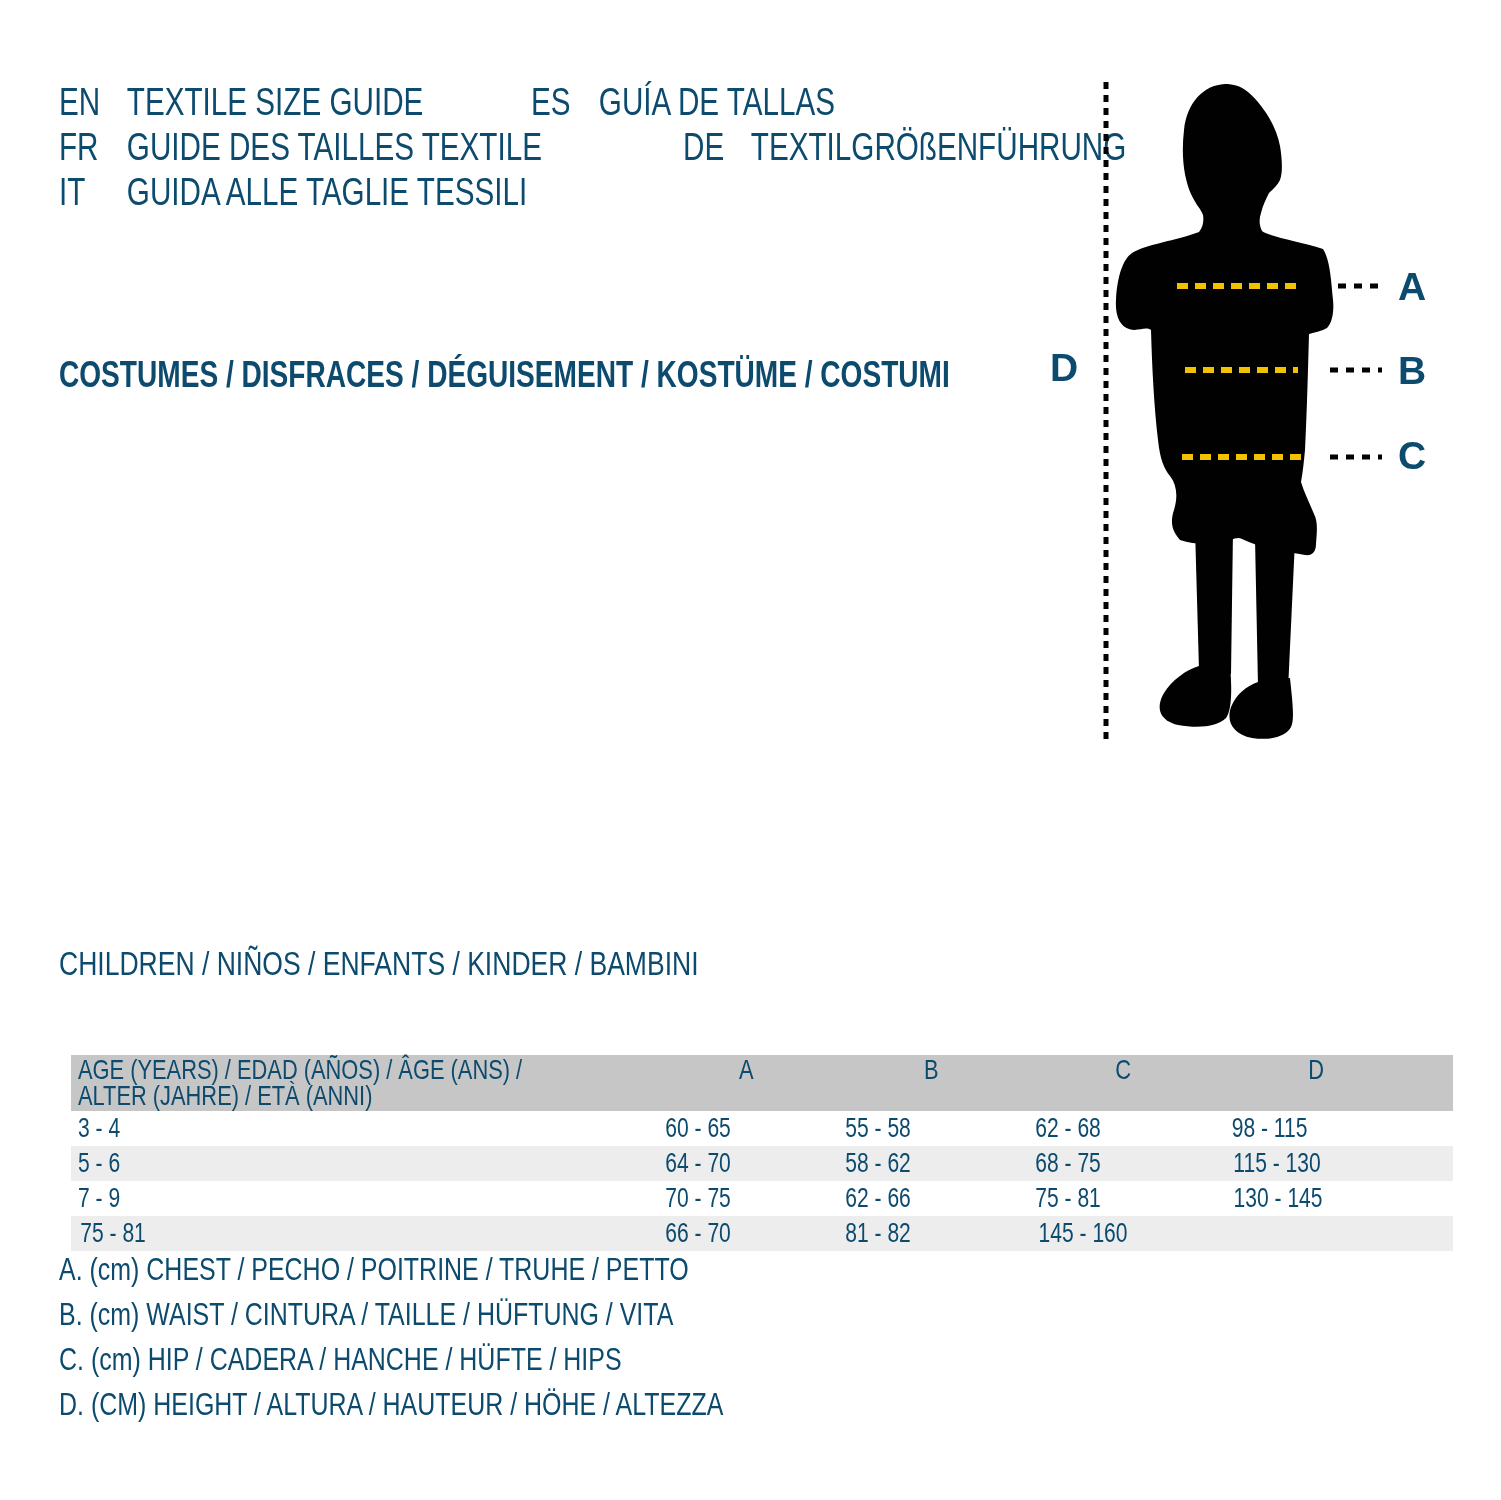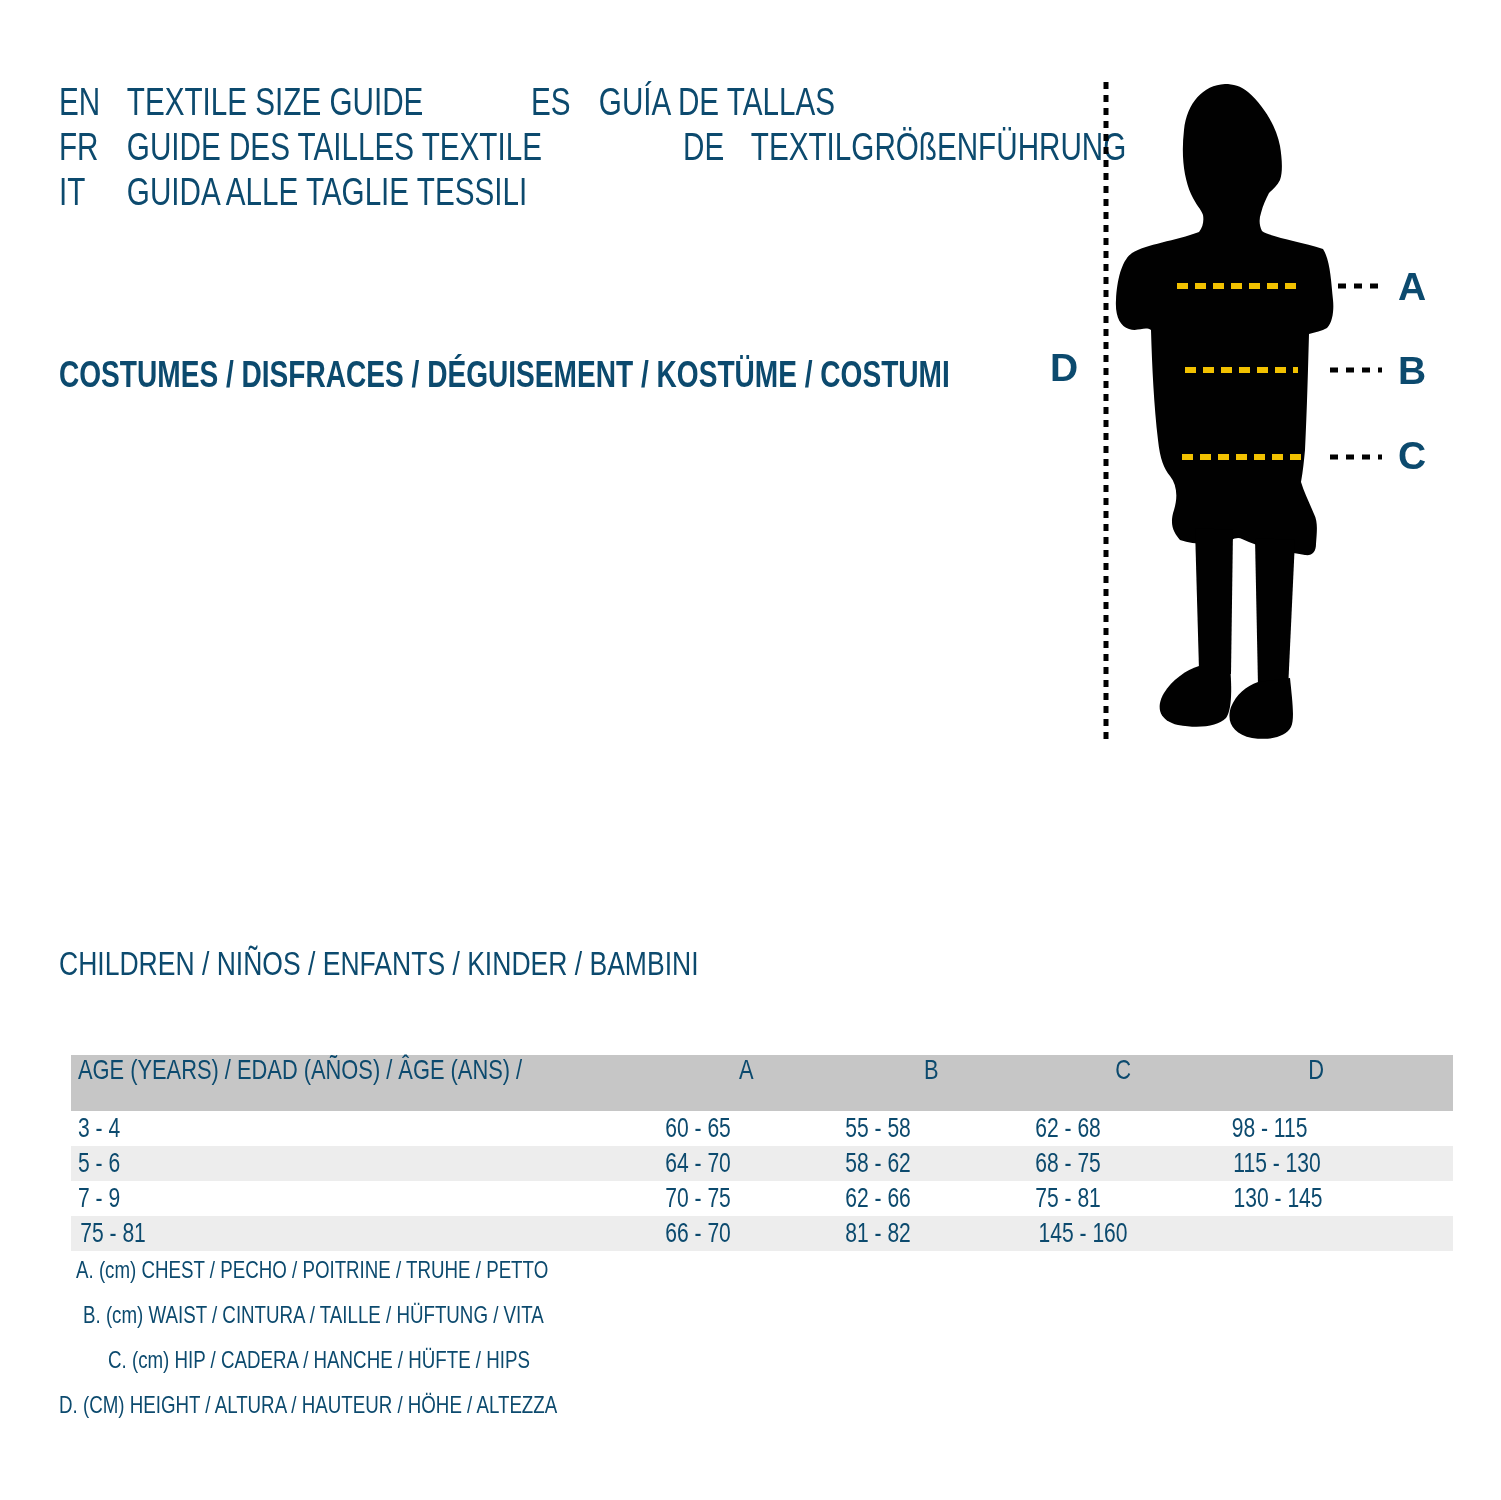--- a/index.html
+++ b/index.html
@@ -38,21 +38,21 @@
   .t-head .age-cell { padding:2px 0 0 7px; line-height:26px; }
   .t-head .col-cell { text-align:center; line-height:26px; padding-top:2px; }
   .t-row { height:35px; line-height:35px; }
   .t-row:nth-child(odd) { background:#ededed; }
   .t-row:nth-child(even) { background:#ffffff; }
   .t-row .age-cell { padding-left:7px; }
   .t-row .col-cell { }
 
   
   .legend { position:absolute; left:59px; top:1247px; }
-  .legend-row { height:45px; line-height:45px; font-size:24px;text-align:center; }
+  .legend-row { height:45px; line-height:45px; font-size:32px; }
 </style>
 </head>
 <body>
 
 <div class="page">
 
   <div class="langs">
     <div class="lang-row sx">
       <span class="lang-code">EN</span><span>TEXTILE SIZE GUIDE</span>
     </div>
@@ -130,20 +130,21 @@
   <div class="mlabel mlabel-d">D</div>
 
   <div class="section-title">
     <span class="sx">CHILDREN / NIÑOS / ENFANTS / KINDER / BAMBINI</span>
   </div>
 
   <div class="size-table">
     <div class="t-head">
       <div class="age-cell">
         <div><span class="sx">AGE (YEARS) / EDAD (AÑOS) / ÂGE (ANS) /</span></div>
+        <div><span class="sx">ALTER (JAHRE) / ETÀ (ANNI)</span></div>
       </div>
       <div class="col-cell"><span class="sxc">A</span></div>
       <div class="col-cell"><span class="sxc">B</span></div>
       <div class="col-cell"><span class="sxc">C</span></div>
       <div class="col-cell"><span class="sxc">D</span></div>
       <div></div>
     </div>
 
     <div class="t-row">
       <div class="age-cell"><span class="sx">3 - 4</span></div>

